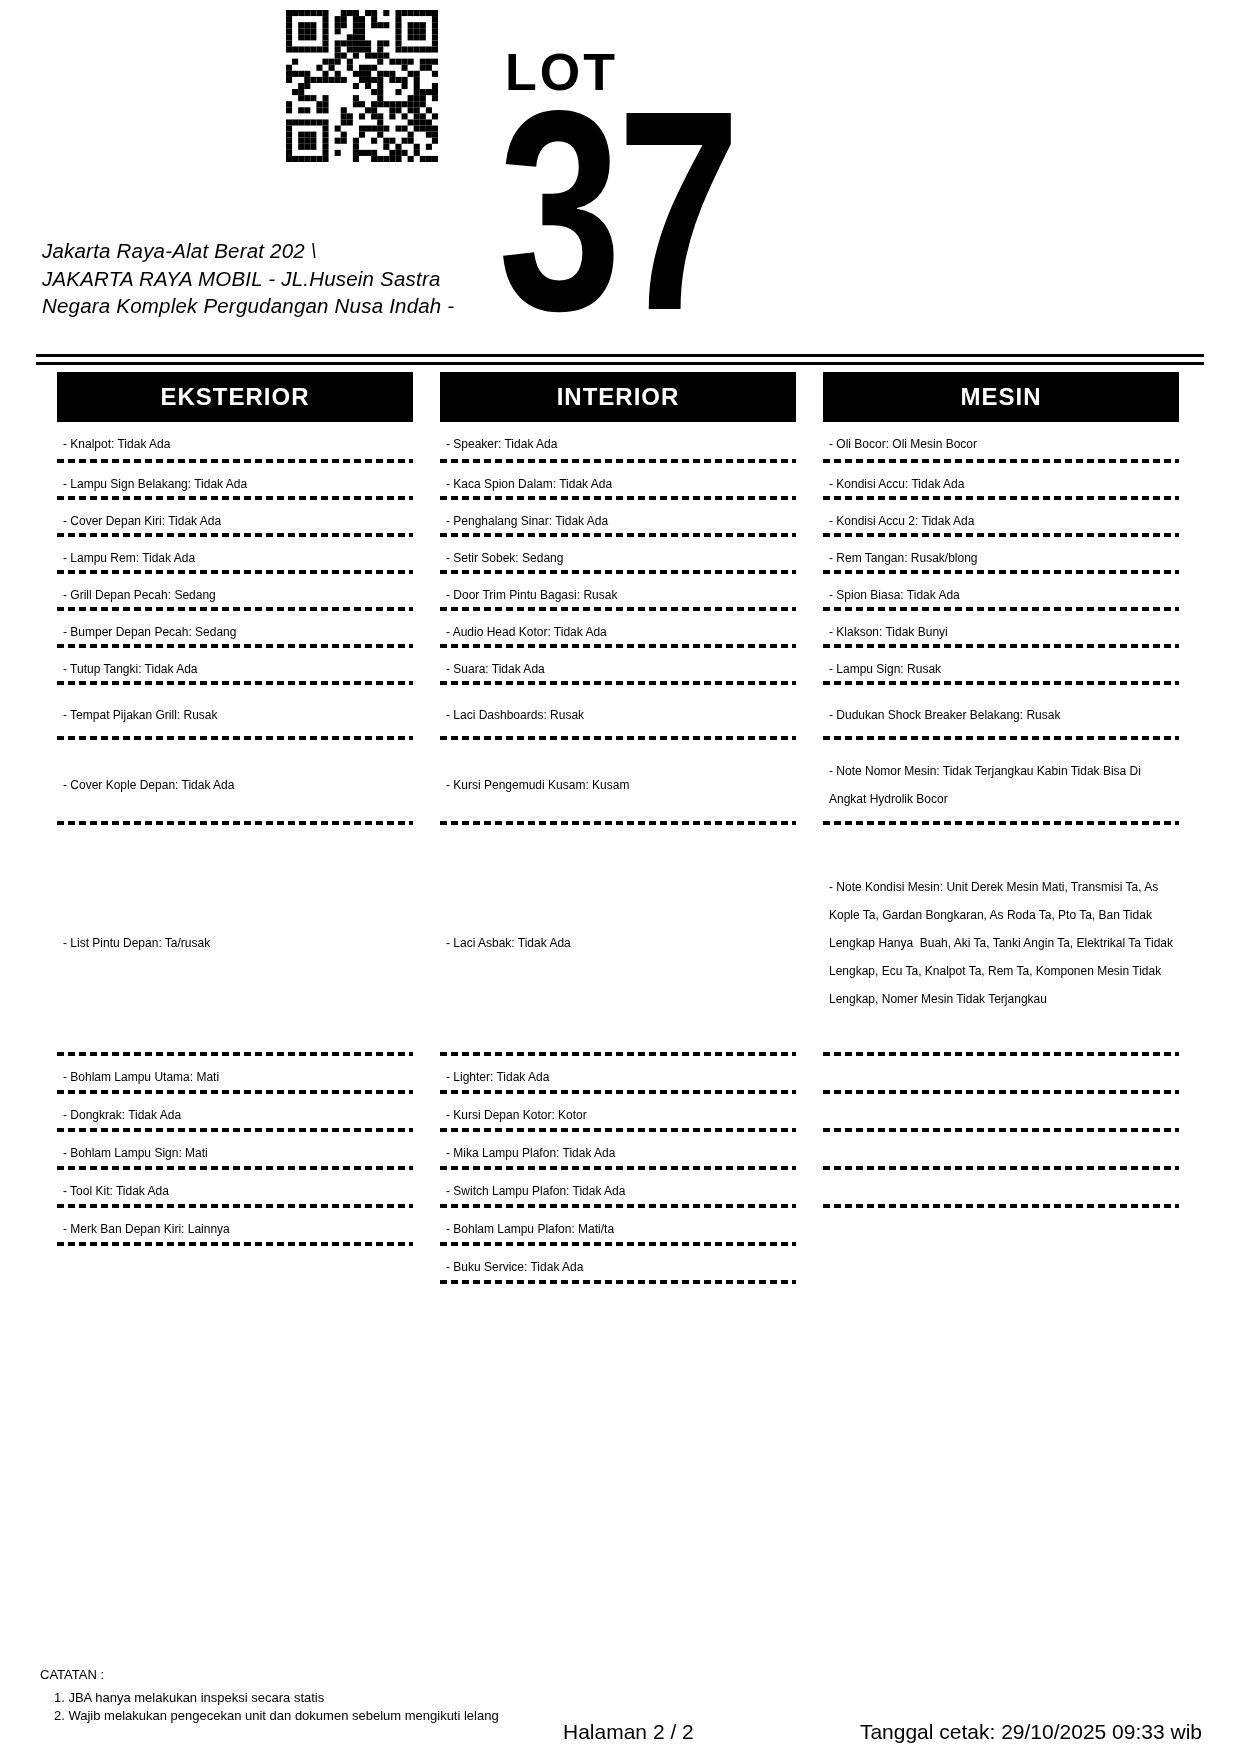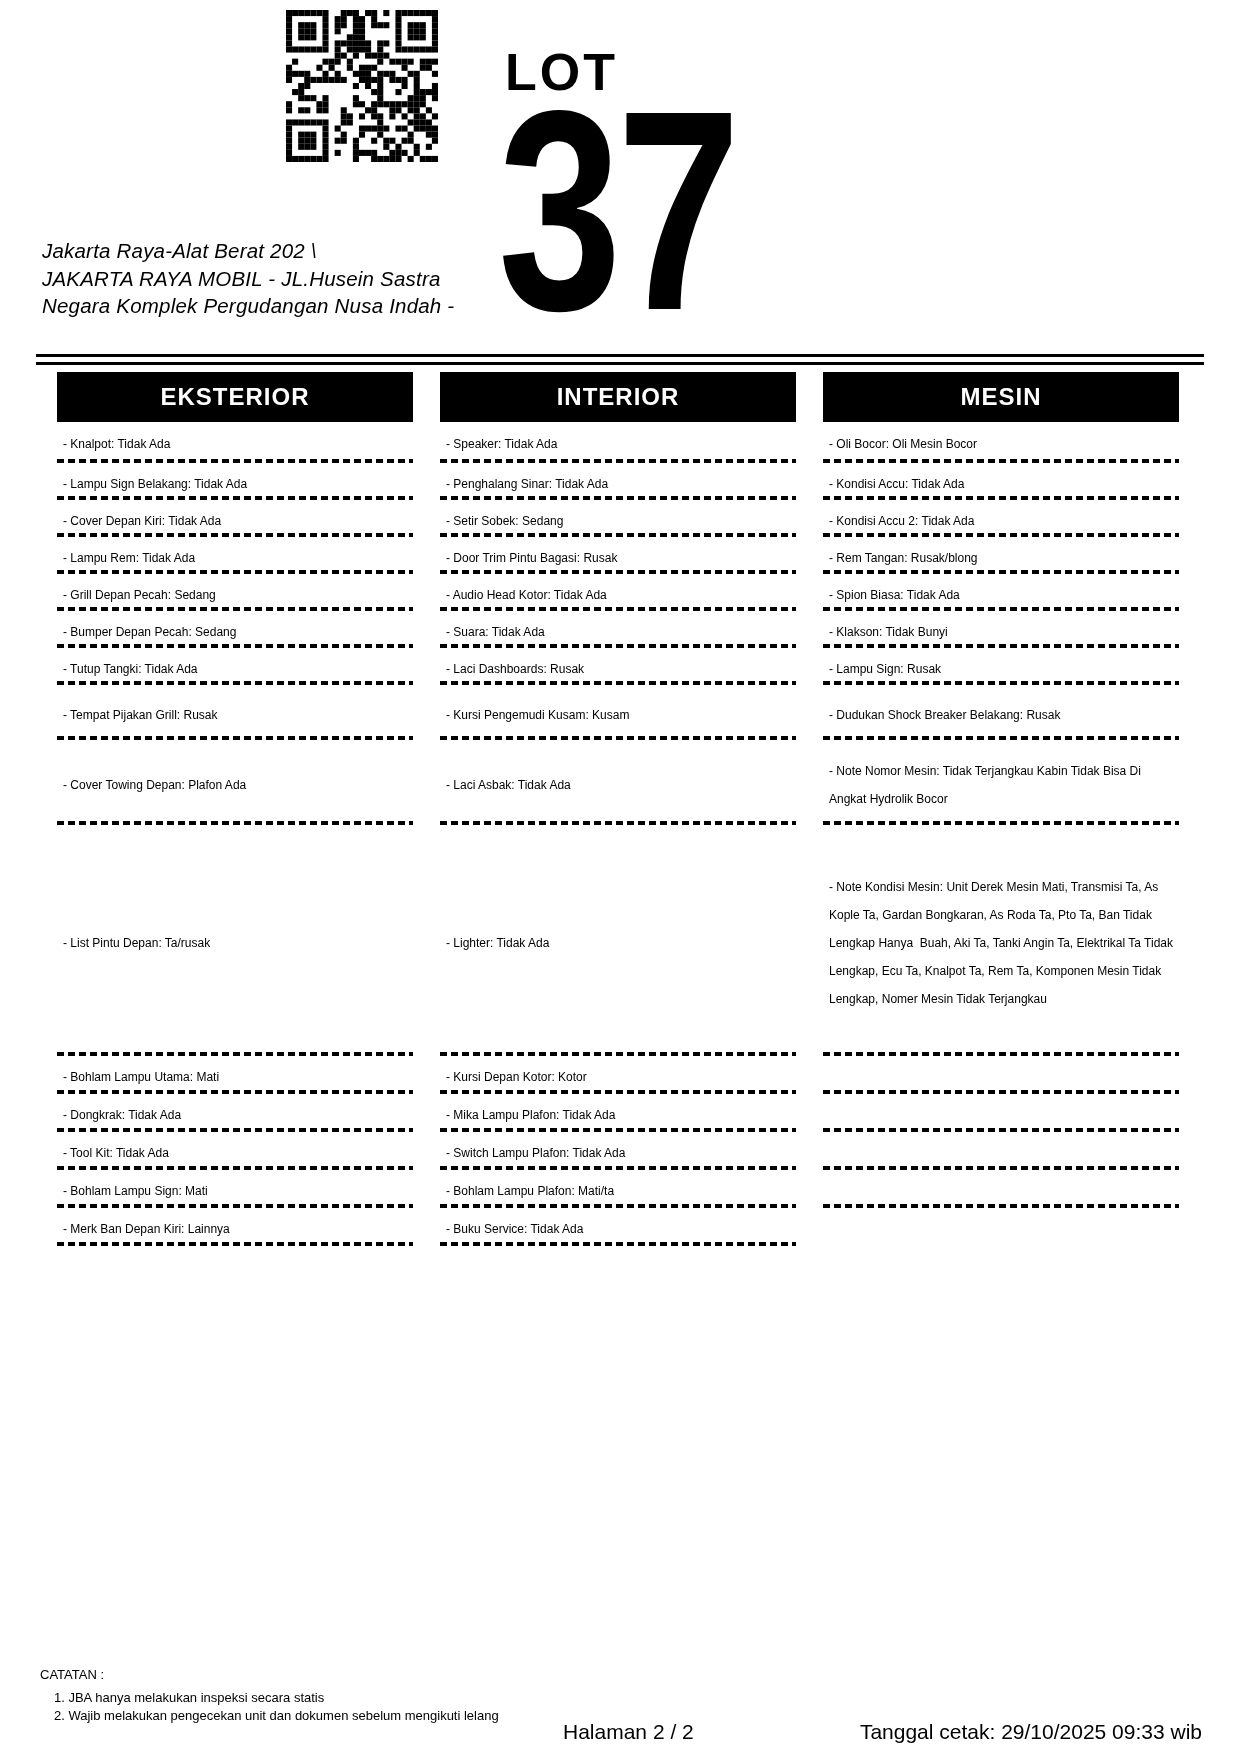--- a/index.html
+++ b/index.html
@@ -430,47 +430,50 @@
           <div class="row">
             <span class="row-text">- Bumper Depan Pecah: Sedang</span>
           </div>
           <div class="row">
             <span class="row-text">- Tutup Tangki: Tidak Ada</span>
           </div>
           <div class="row">
             <span class="row-text">- Tempat Pijakan Grill: Rusak</span>
           </div>
           <div class="row">
-            <span class="row-text">- Cover Towing Depan: Plafon Ada</span>
+            <span class="row-text">- Cover Kople Depan: Tidak Ada</span>
           </div>
           <div class="row">
             <span class="row-text">- List Pintu Depan: Ta/rusak</span>
           </div>
           <div class="row">
             <span class="row-text">- Bohlam Lampu Utama: Mati</span>
           </div>
           <div class="row">
             <span class="row-text">- Dongkrak: Tidak Ada</span>
           </div>
           <div class="row">
+            <span class="row-text">- Bohlam Lampu Sign: Mati</span>
+          </div>
+          <div class="row">
             <span class="row-text">- Tool Kit: Tidak Ada</span>
-          </div>
-          <div class="row">
-            <span class="row-text">- Bohlam Lampu Sign: Mati</span>
           </div>
           <div class="row">
             <span class="row-text">- Merk Ban Depan Kiri: Lainnya</span>
           </div>
         </div>
       </div>
       <div>
         <div class="col-header">INTERIOR</div>
         <div class="rows">
           <div class="row">
             <span class="row-text">- Speaker: Tidak Ada</span>
+          </div>
+          <div class="row">
+            <span class="row-text">- Kaca Spion Dalam: Tidak Ada</span>
           </div>
           <div class="row">
             <span class="row-text">- Penghalang Sinar: Tidak Ada</span>
           </div>
           <div class="row">
             <span class="row-text">- Setir Sobek: Sedang</span>
           </div>
           <div class="row">
             <span class="row-text">- Door Trim Pintu Bagasi: Rusak</span>
           </div>

